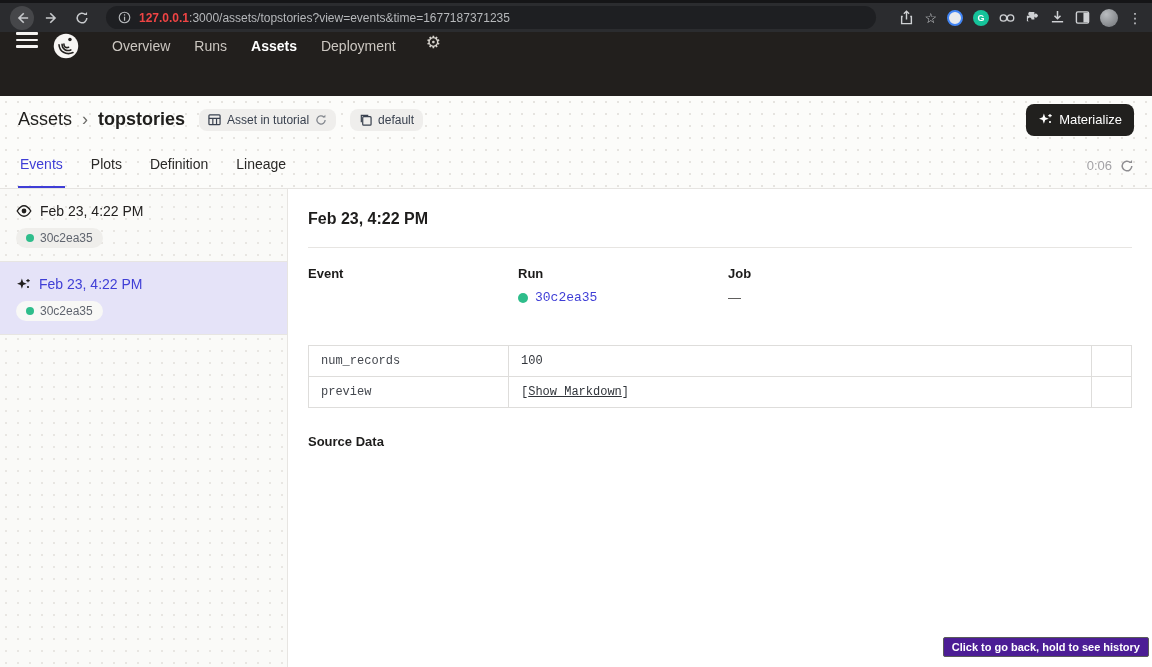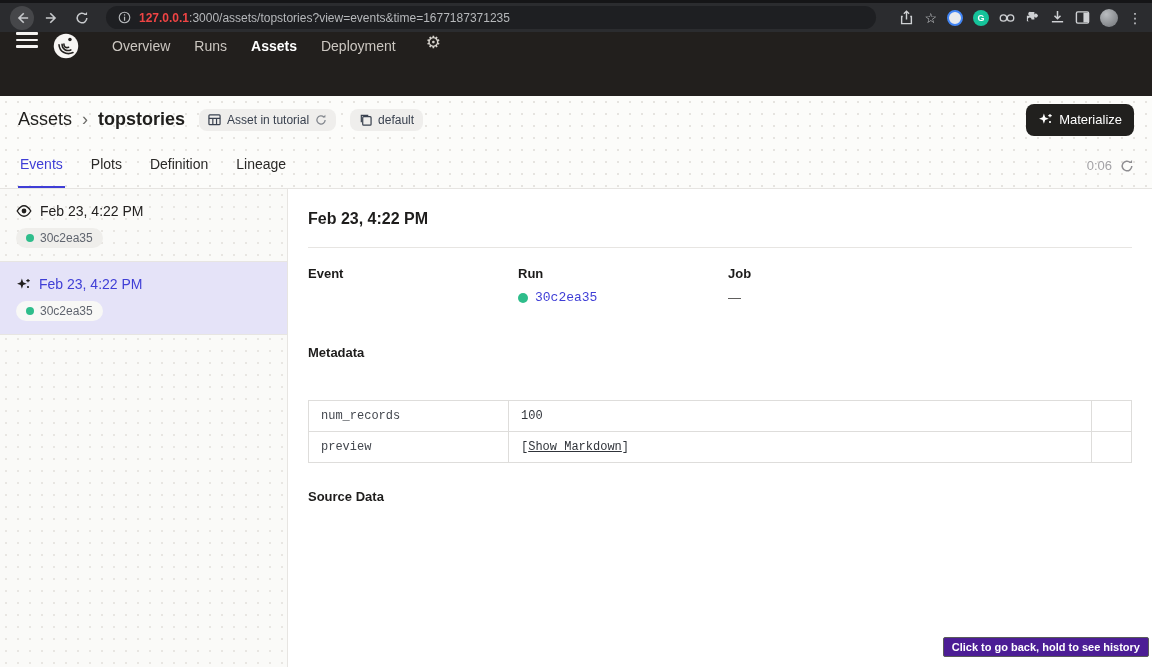--- a/index.html
+++ b/index.html
@@ -271,21 +271,20 @@
         </div>
         <div class="info-col">
           <div class="info-label">Job</div>
           <div class="info-value">
               <span class="em-dash">—</span>
             </div>
         </div>
       </div>
 
       <div class="metadata-section">
-        <div class="section-heading">Metadata</div>
         <table class="grid meta-table">
           <tbody>
               <tr>
             <td class="meta-key">num_records</td>
             <td class="meta-val">100</td>
             <td class="meta-empty"></td>
           </tr>
           <tr>
             <td class="meta-key">preview</td>
             <td class="meta-val"><span>[</span><a class="mono-link">Show Markdown</a><span>]</span></td>

